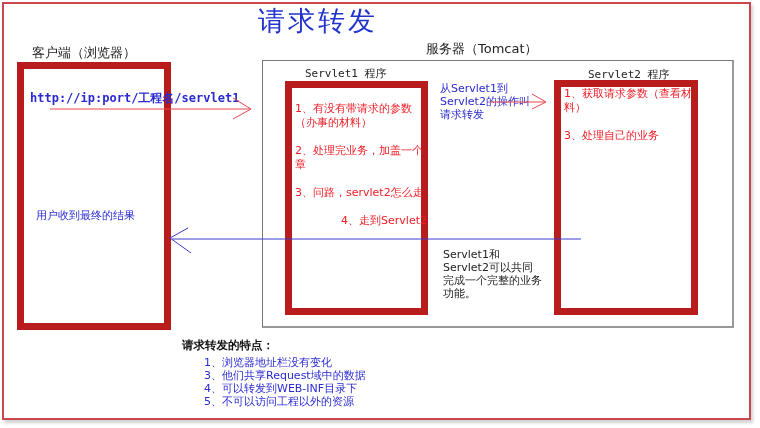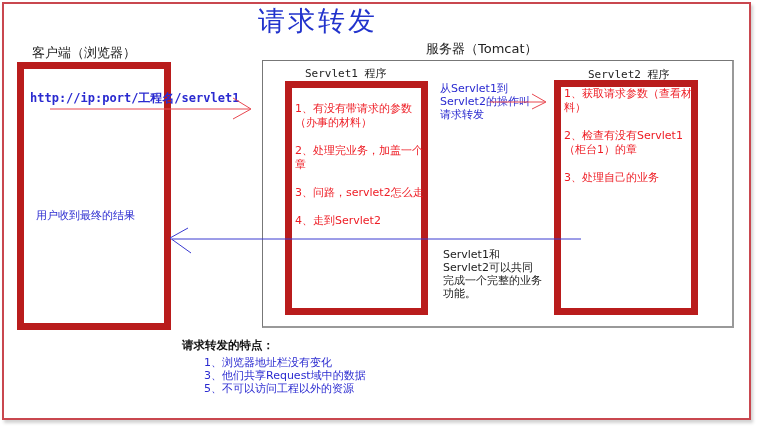--- a/index.html
+++ b/index.html
@@ -35,29 +35,28 @@
 <div class="abs blue" style="left:36px;top:209px;">用户收到最终的结果</div>
 
 <div class="abs lbl" style="left:426px;top:40px;text-align:right;">服务器（Tomcat）</div>
 <div class="abs box server-box" style="left:262px;top:60px;width:472px;height:268px;"></div>
 
 <div class="abs dark mono" style="left:305px;top:67px;">Servlet1 程序</div>
 <div class="abs box" style="left:285px;top:81px;width:143px;height:234px;padding:14px 2px 0 3px;">
   <div class="red item" style="width:132px;">1、有没有带请求的参数（办事的材料）</div>
   <div class="red item" style="width:132px;">2、处理完业务，加盖一个章</div>
   <div class="red item" style="width:132px;">3、问路，servlet2怎么走</div>
-  <div class="red item" style="width:132px;">4、走到Servlet2</div>
+  <div class="red item" style="width:132px;text-align:right;">4、走到Servlet2</div>
 </div>
 
 <div class="abs blue" style="left:440px;top:82px;width:100px;">从Servlet1到Servlet2的操作叫请求转发</div>
 
 <div class="abs dark mono" style="left:576px;top:68px;margin-left:12px;">Servlet2 程序</div>
 <div class="abs box" style="left:554px;top:80px;width:144px;height:235px;padding:0 2px 0 3px;">
   <div class="red item" style="width:134px;">1、获取请求参数（查看材料）</div>
-  <div class="red item" style="width:134px;">2、检查有没有Servlet1（柜台1）的章</div>
   <div class="red item" style="width:134px;">3、处理自己的业务</div>
 </div>
 
 <div class="abs dark" style="left:443px;top:248px;width:100px;">Servlet1和Servlet2可以共同完成一个完整的业务功能。</div>
 
 <svg width="760" height="428">
   <g stroke="#e8474f" stroke-width="1" fill="none">
     <line x1="50" y1="109" x2="250" y2="109"></line>
     <polyline points="233,98 251,109 233,119"></polyline>
   </g>
@@ -69,15 +68,16 @@
     <line x1="581" y1="239" x2="172" y2="239"></line>
     <polyline points="188,228 170,238 191,253"></polyline>
   </g>
 </svg>
 
 <div class="abs" style="left:182px;top:338px;">
   <div class="features-title">请求转发的特点：</div>
   <ul class="features" style="margin-left:22px;margin-top:3px;">
     <li class="blue">1、浏览器地址栏没有变化</li>
     <li class="blue">3、他们共享Request域中的数据</li>
+    <li class="blue">4、可以转发到WEB-INF目录下</li>
     <li class="blue">5、不可以访问工程以外的资源</li>
   </ul>
 </div>
 
 </body></html>

